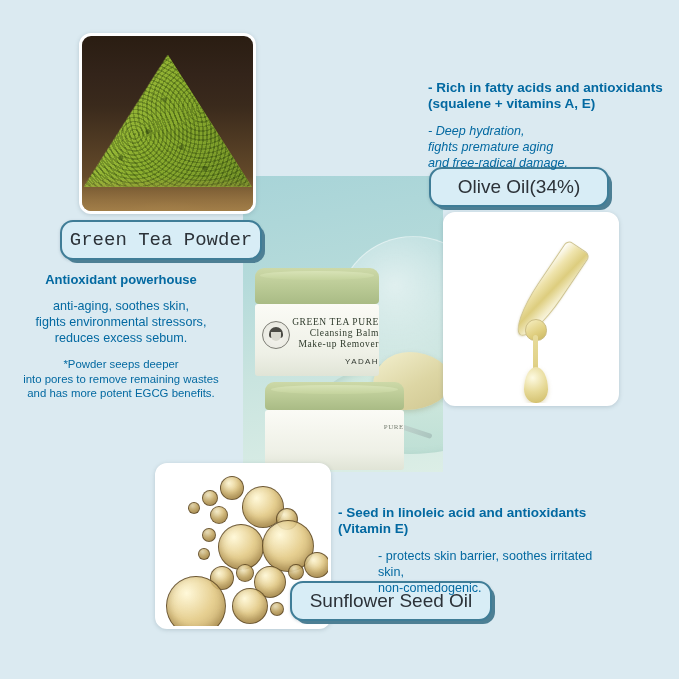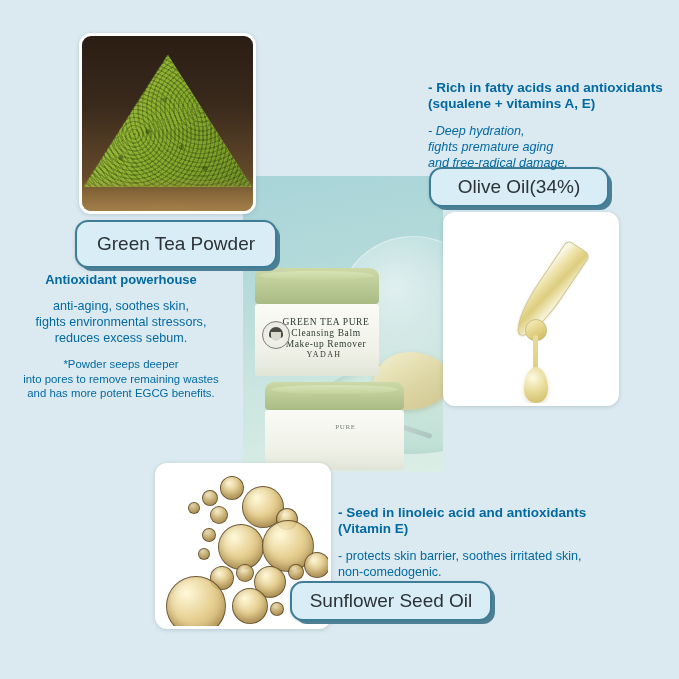--- a/index.html
+++ b/index.html
@@ -61,43 +61,43 @@
   }
 
   .jar-top{left:12px;top:92px;width:124px;}
   .jar-top .jar-lid{height:36px;position:relative;}
   .jar-top .jar-body{height:72px;}
 
   .jar-bottom{left:22px;top:206px;width:139px;}
   .jar-bottom .jar-lid{height:28px;position:relative;}
   .jar-bottom .jar-body{height:60px;}
 
-  .label-wrap{position:absolute;left:0;right:0;top:13px;text-align:center;}
+  .label-wrap{position:absolute;left:0;right:0;top:13px;text-align:right;}
   .emblem{
     position:absolute;left:7px;top:4px;width:26px;height:26px;border-radius:50%;
     border:1px solid #7d7d75;
     background:radial-gradient(circle at 50% 58%,#f4f4ee,#e6e6dd);
     overflow:hidden;
   }
   .emblem .hair{
     position:absolute;left:6px;top:5px;width:14px;height:11px;
     background:#4a4a44;border-radius:7px 7px 3px 3px;
   }
   .emblem .face{
     position:absolute;left:8px;top:10px;width:10px;height:9px;
     background:#d9d9cf;border-radius:0 0 5px 5px;
   }
   .brandline{
     font-family:"Liberation Serif", serif;
     font-size:9.5px;letter-spacing:.6px;color:#2f3b2c;line-height:1.15;
     padding-left:18px;
   }
   .brandname{
-    font-family:Liberation Serif, serif;
-    font-size:8px;letter-spacing:1.4px;color:#333a32;
+    font-family:Liberation Sans, sans-serif;
+    font-size:8px;letter-spacing:1.4px;color:#333a32;margin-top:7px;
     padding-left:14px;
   }
   .jar-bottom .brandline{font-size:7px;opacity:.65;padding-left:22px;}
 
   
   .photo{
     position:absolute;border-radius:12px;overflow:hidden;
     background:#fff;
     box-shadow:0 1px 4px rgba(90,115,130,.28);
     border:3px solid #ffffff;
@@ -180,21 +180,21 @@
   .pill{
     position:absolute;
     background:#d8edf6;
     border:2px solid #3f7d97;
     border-radius:13px;
     box-shadow:4px 4px 0 -1px #4d7f94, 0 1px 3px rgba(60,95,115,.25);
     display:flex;align-items:center;justify-content:center;
     box-sizing:border-box;
     font-size:19px;color:#2c3238;
   }
-  .pill-green{left:75px;top:220px;width:202px;height:48px;}
+  .pill-green{left:60px;top:220px;width:202px;height:40px;font-family:Liberation Mono, monospace;}
   .pill-olive{left:429px;top:167px;width:180px;height:40px;}
   .pill-sun{left:290px;top:581px;width:202px;height:40px;}
 
   
   .txt{position:absolute;color:#0369a1;}
   .txt .hd{font-weight:bold;font-size:13.5px;line-height:1.22;}
   .txt .bd{font-size:12.6px;line-height:1.26;}
   .txt .sm{font-size:11.4px;line-height:1.26;}
   .gap{height:11px;}
 
@@ -304,17 +304,17 @@
     <div class="gap"></div>
     <div class="bd" style="white-space: pre-line; font-style: italic;">- Deep hydration,
 fights premature aging
 and free-radical damage.</div>
   </div>
 
   <div class="txt txt-sun">
     <div class="hd" style="white-space: pre-line;">- Seed in linoleic acid and antioxidants
 (Vitamin E)</div>
     <div class="gap"></div>
-    <div class="bd" style="white-space: pre-line;">- protects skin barrier, soothes irritated skin,
+    <div class="bd" style="white-space: pre-line; margin-left: 40px;">- protects skin barrier, soothes irritated skin,
 non-comedogenic.</div>
   </div>
 
 </div>
 
 </body></html>

